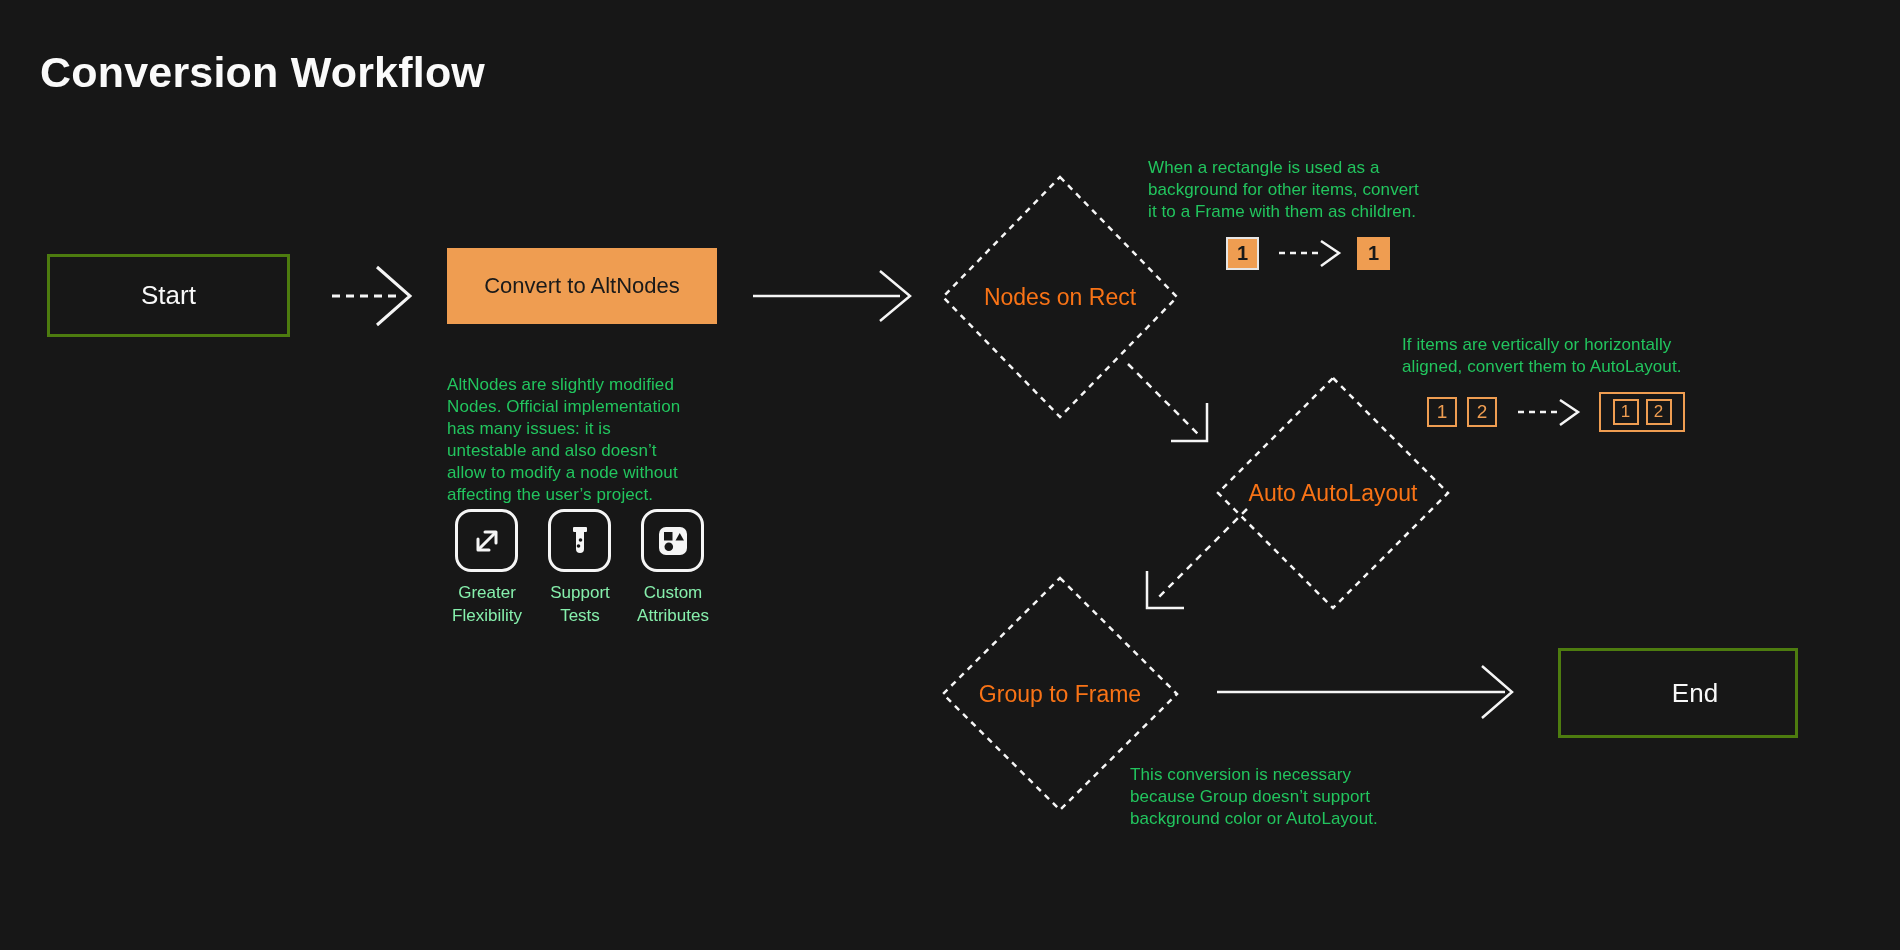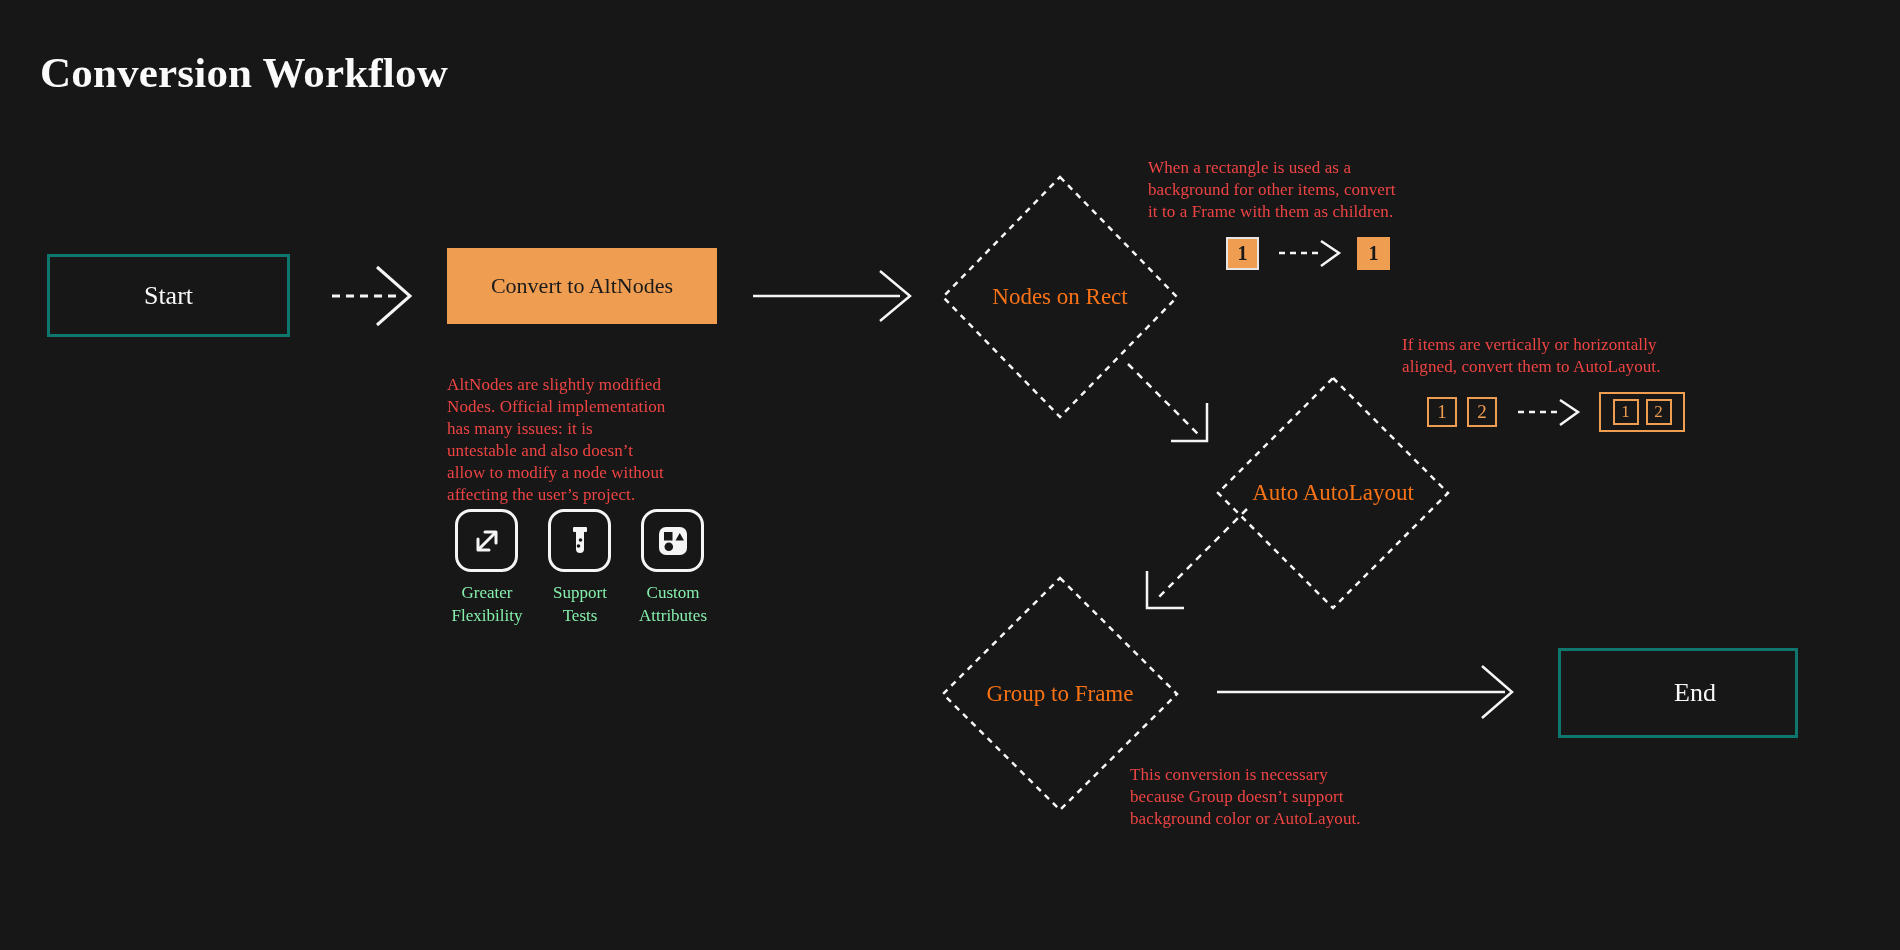--- a/index.html
+++ b/index.html
@@ -1,48 +1,48 @@
 <!DOCTYPE html>
 <html><head>
 <meta charset="utf-8">
 <style>
   html, body { margin: 0; padding: 0; background: #171717; }
   .canvas {
     position: relative;
     width: 1900px; height: 940px;
     background: #171717;
-    font-family: Liberation Serif, serif;
+    font-family: Liberation Sans, sans-serif;
     color: #F2F2F2;
     overflow: hidden;
   }
   .page-title {
     position: absolute; left: 40px; top: 48px;
     font-size: 43px; font-weight: 800; letter-spacing: 0.2px;
     color: #FAFAFA; margin: 0;
   }
   .connectors { position: absolute; left: 0; top: 0; pointer-events: none; }
 
   .rect-node {
     position: absolute; box-sizing: border-box;
     display: flex; align-items: center; justify-content: center;
-    border: 3px solid #0f766e; color: #F8F8F8; font-size: 26px;
+    border: 3px solid #4d7c0f; color: #F8F8F8; font-size: 26px;
     background: transparent;
   }
   .fill-node {
     position: absolute; box-sizing: border-box;
     display: flex; align-items: center; justify-content: center;
     background: #EF9D51; color: #1A1A1A; font-size: 22px; font-weight: 500;
   }
   .diamond-label {
     position: absolute; display: flex; align-items: center; justify-content: center;
     font-size: 23px; color: #f97316; text-align: center; pointer-events: none;
   }
   .note {
     position: absolute; white-space: pre-line;
-    font-size: 17px; line-height: 22px; color: #ef4444; letter-spacing: 0.1px;
+    font-size: 17px; line-height: 22px; color: #22c55e; letter-spacing: 0.1px;
   }
   .icon-box {
     position: absolute; width: 63px; height: 63px; box-sizing: border-box;
     border: 3px solid #F5F5F5; border-radius: 16px;
     display: flex; align-items: center; justify-content: center;
   }
   .icon-label {
     position: absolute; width: 120px; text-align: center;
     font-size: 17px; line-height: 23px; color: #86efac; white-space: pre-line;
   }

